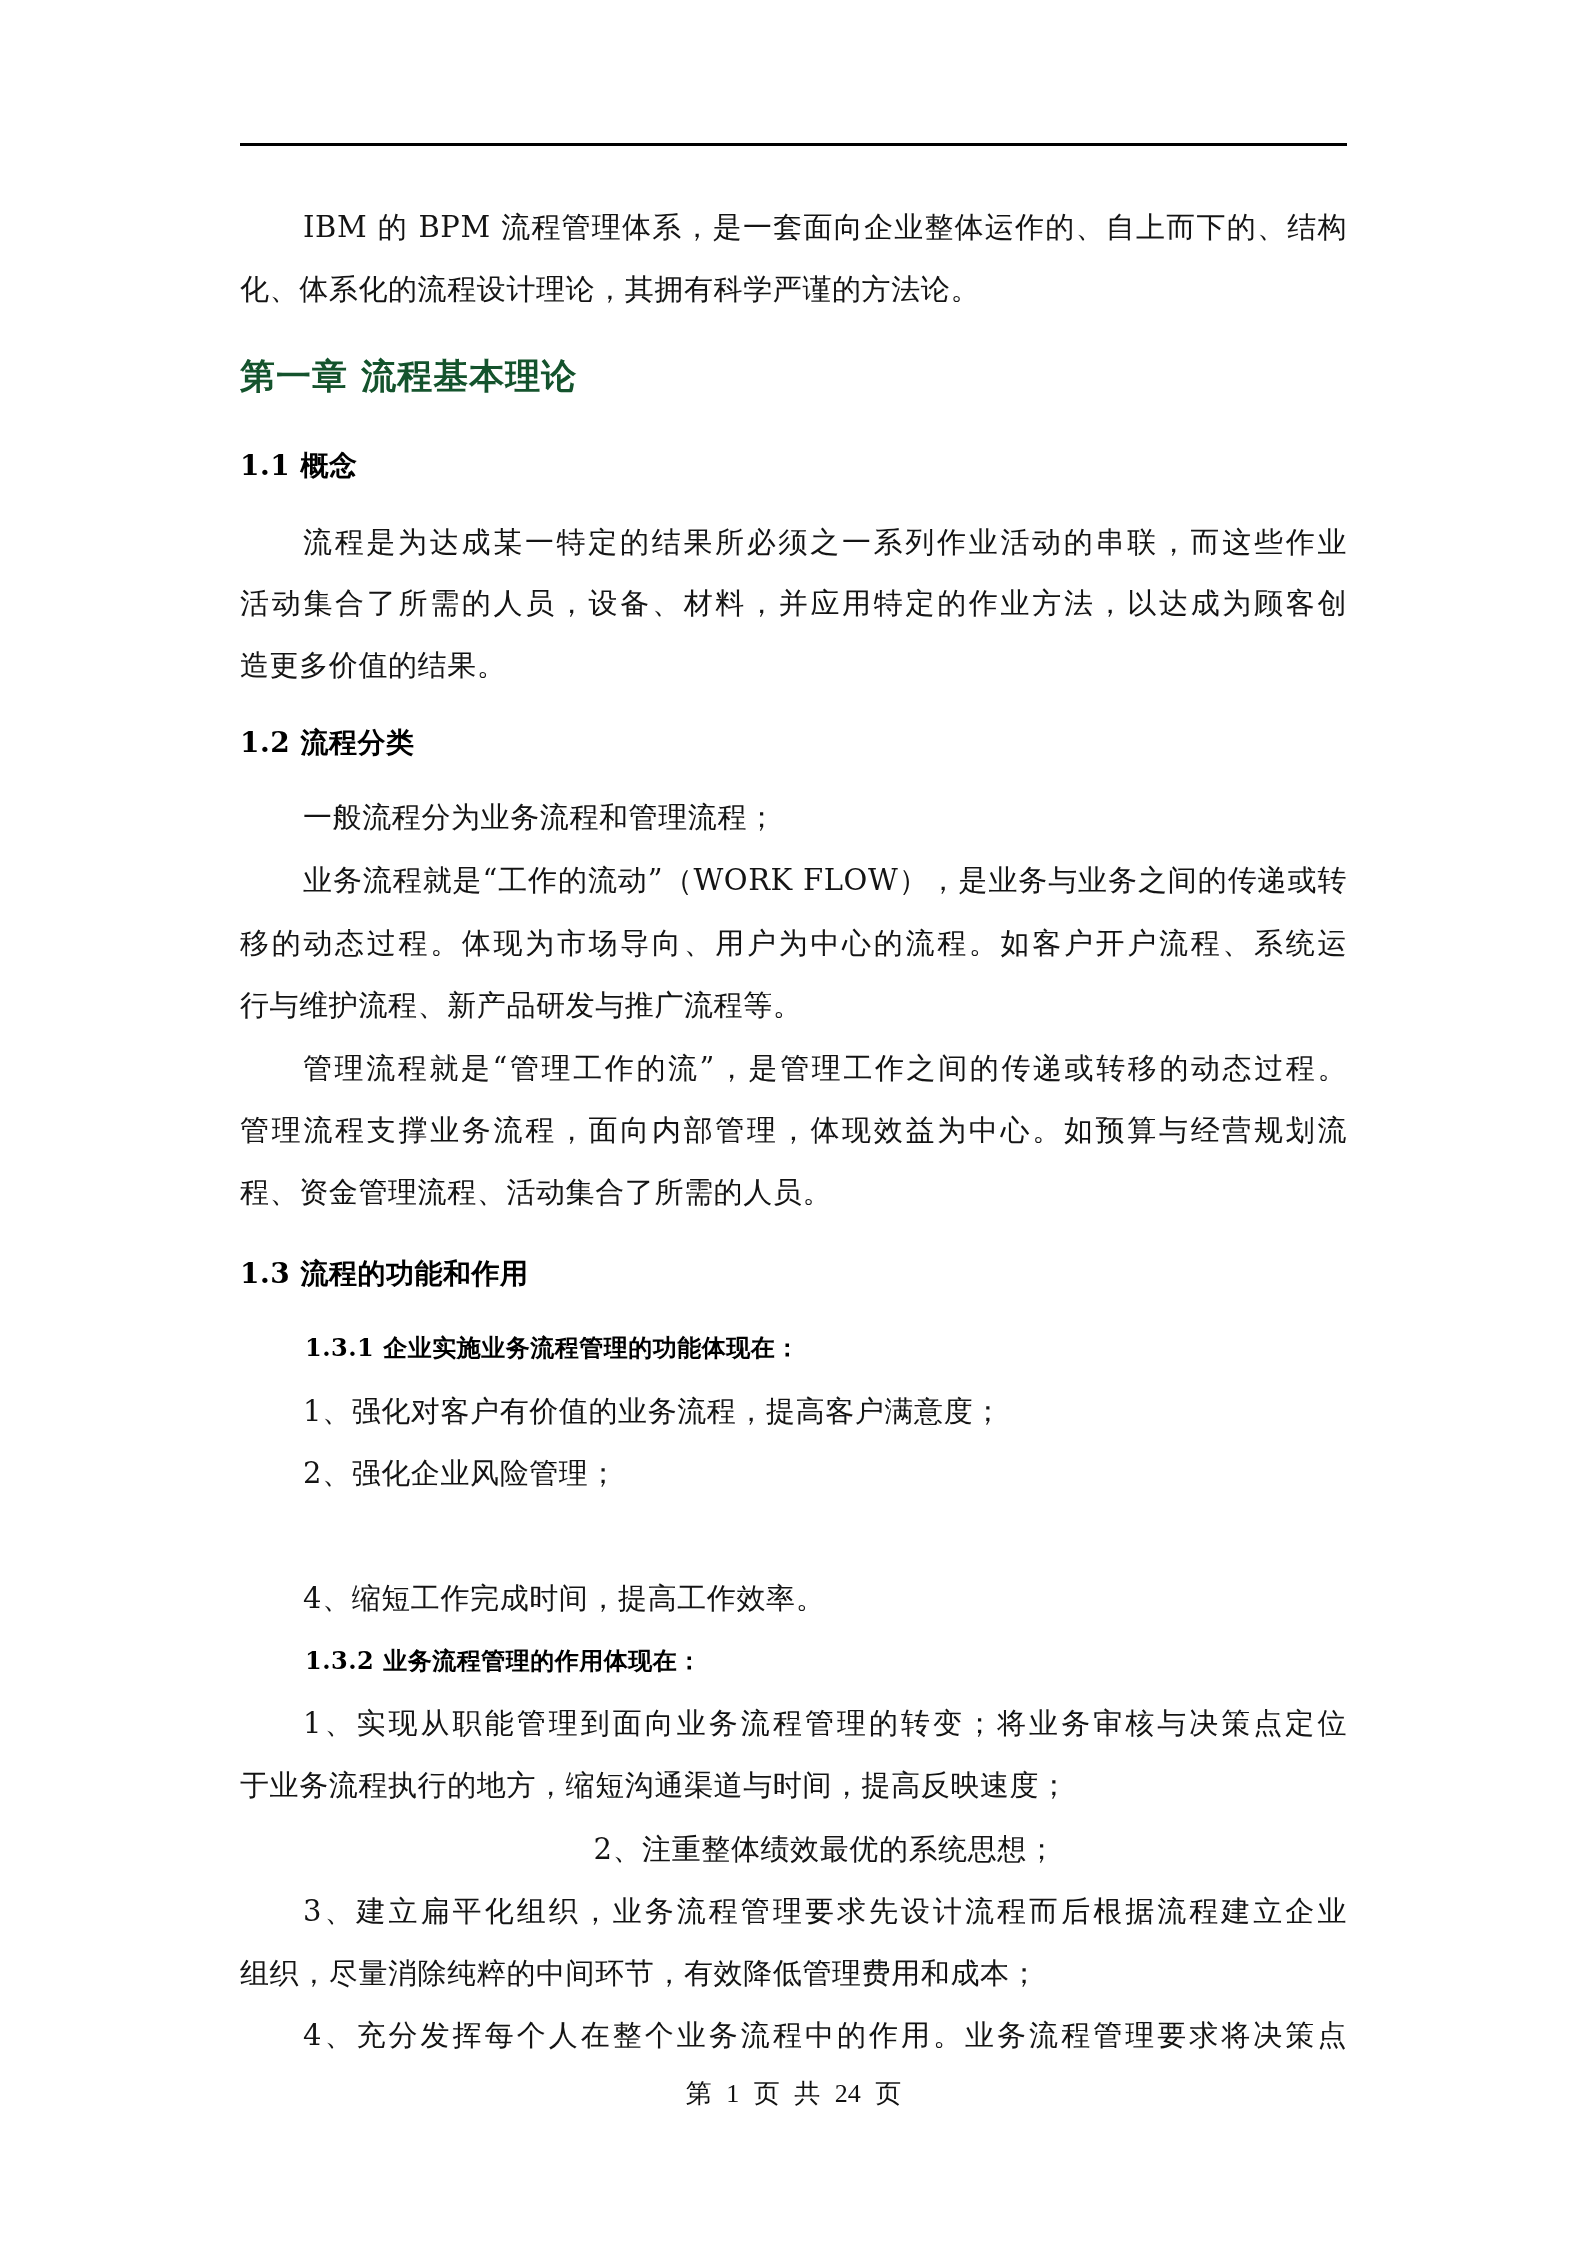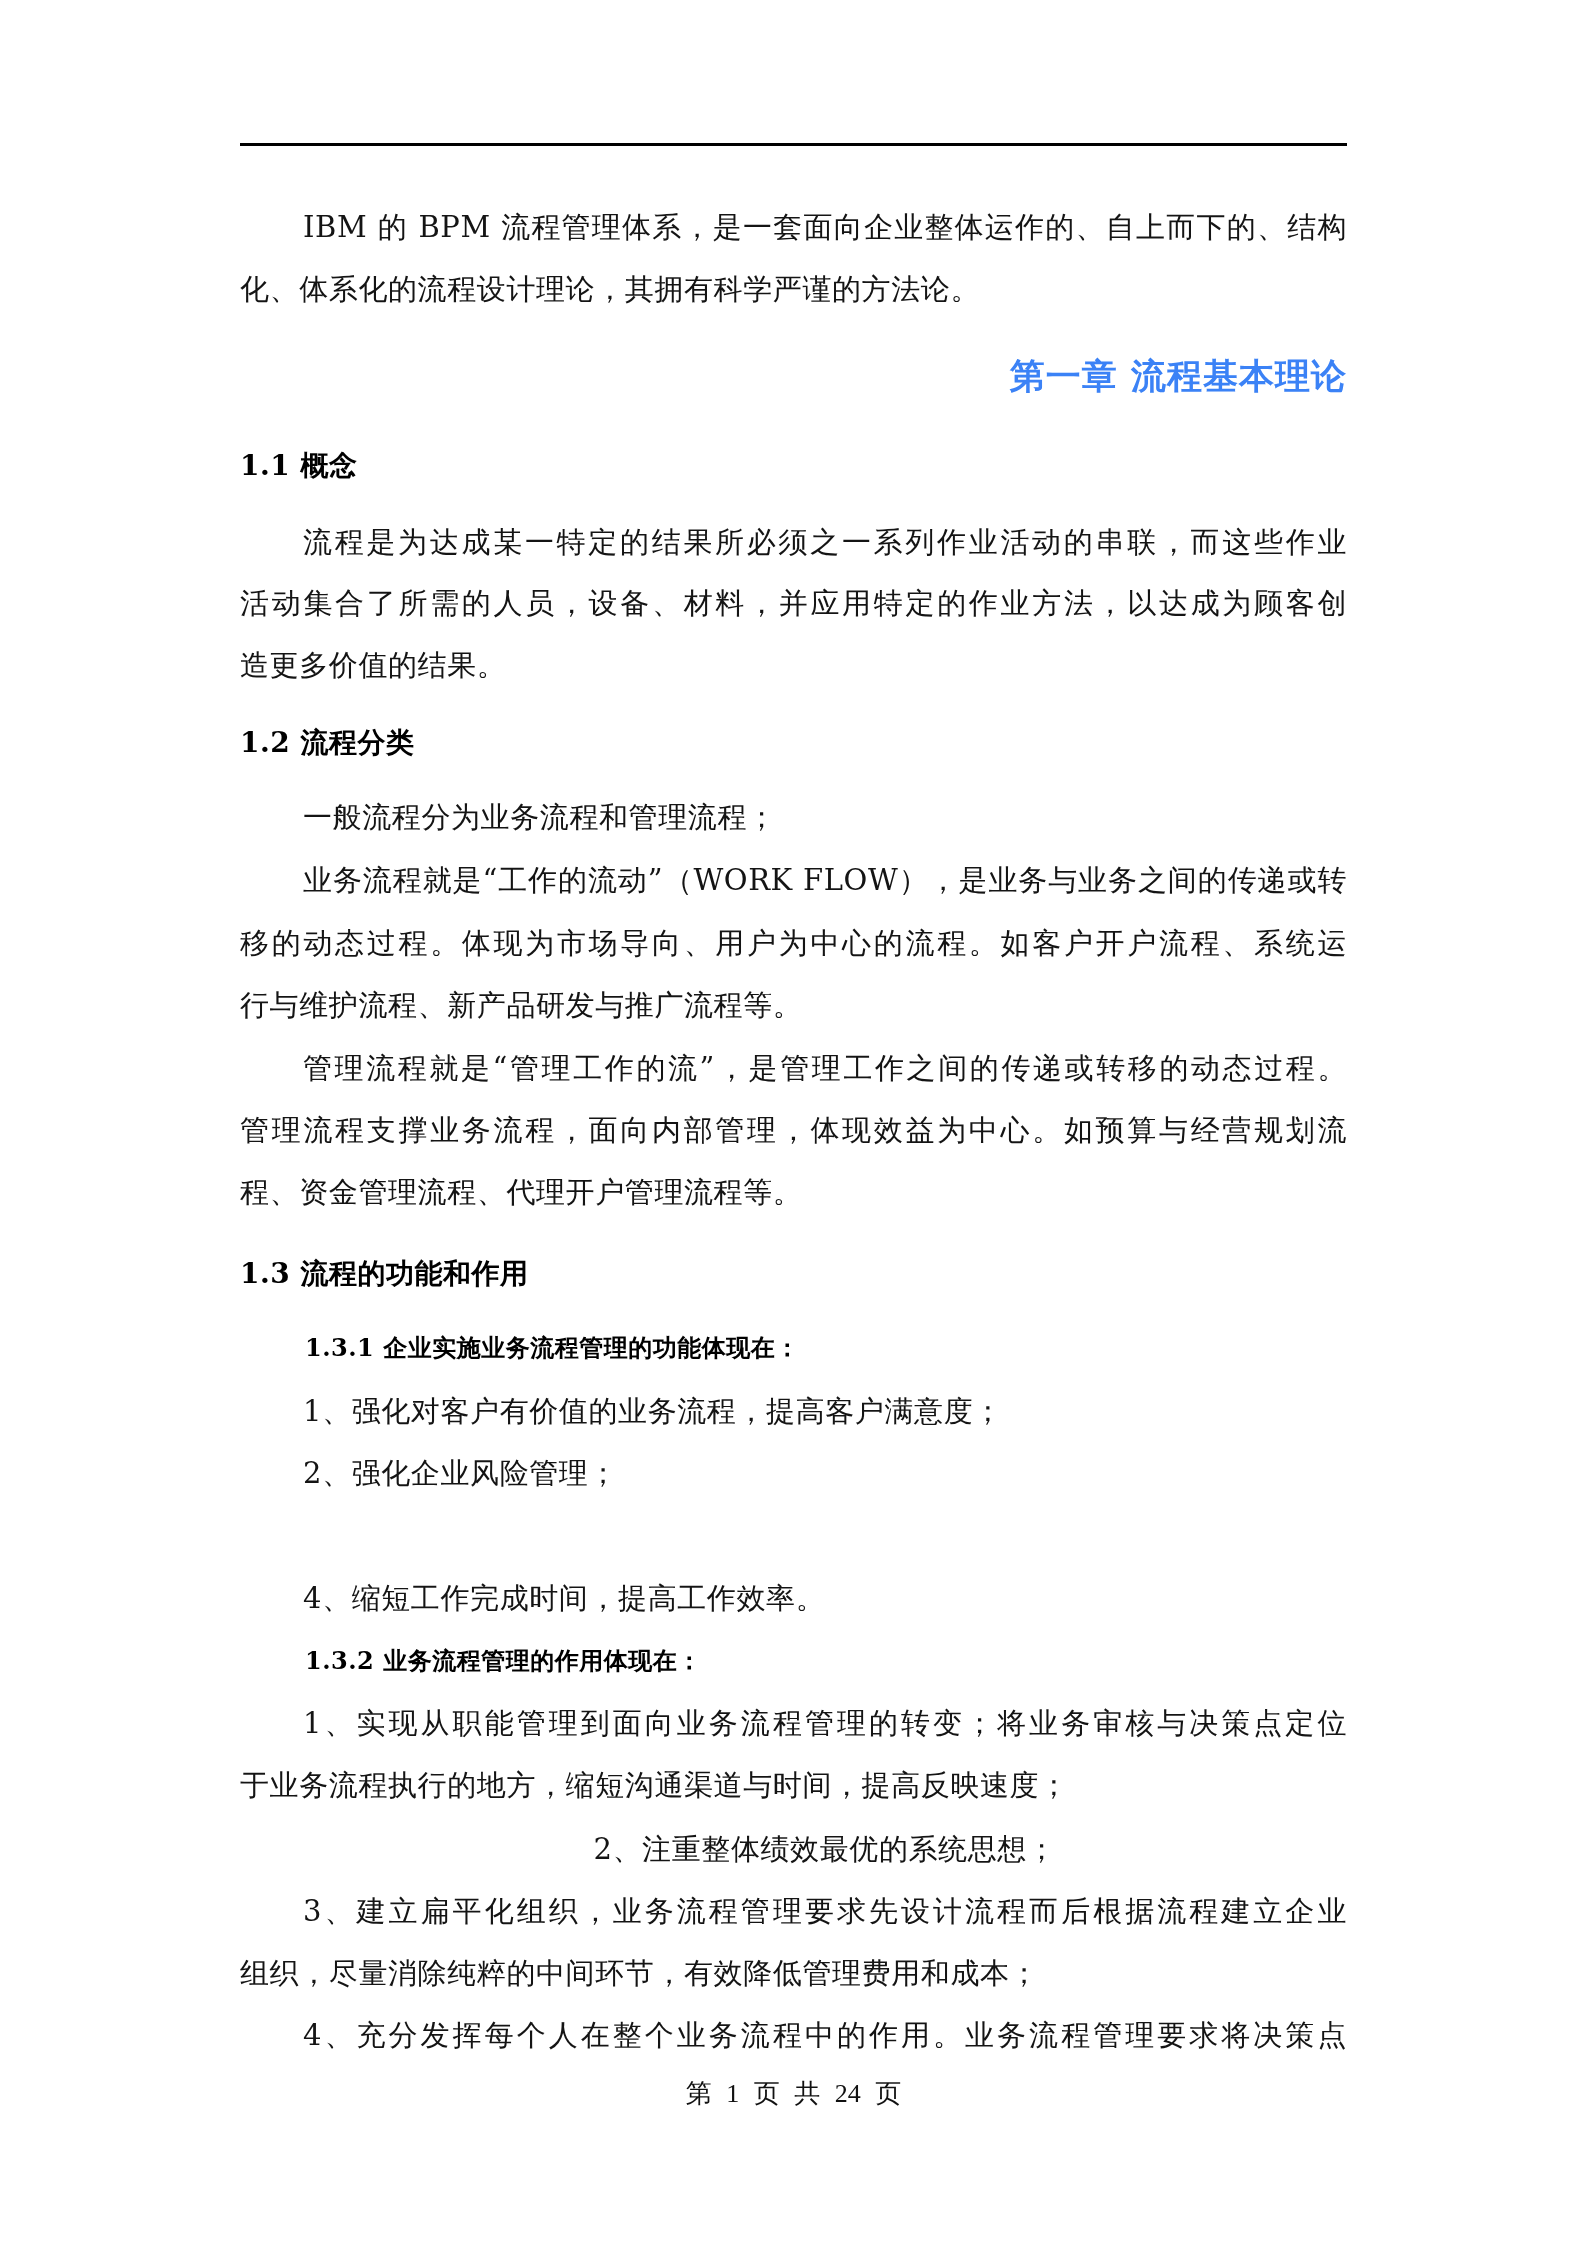--- a/index.html
+++ b/index.html
@@ -45,25 +45,25 @@
       text-align: justify;
       text-align-last: justify;
     }
     .indent { padding-left: 63px; box-sizing: border-box; }
     .chapter-title {
       position: absolute;
       left: 240px;
       width: 1107px;
       height: 50px;
       line-height: 50px;
-      text-align: right;
+      text-align: left;
       font-family: "DejaVu Sans", "Liberation Sans", sans-serif;
       font-size: 35px;
       font-weight: bold;
-      color: #3b82f6;
+      color: #14532d;
       letter-spacing: 1px;
     }
     .section-heading {
       position: absolute;
       left: 240px;
       height: 44px;
       line-height: 44px;
       font-size: 28px;
       font-weight: bold;
       white-space: nowrap;
@@ -112,21 +112,21 @@
   <div class="line justify" style="top:581px;">活动集合了所需的人员，设备、材料，并应用特定的作业方法，以达成为顾客创</div>
   <div class="line" style="top:643px;">造更多价值的结果。</div>
 
   <div class="section-heading" style="top:721px;">1.2 流程分类</div>
   <div class="line justify indent" style="top:858px;">业务流程就是“工作的流动”（WORK FLOW），是业务与业务之间的传递或转</div>
   <div class="line indent" style="top:795px;">一般流程分为业务流程和管理流程；</div>
   <div class="line justify" style="top:921px;">移的动态过程。体现为市场导向、用户为中心的流程。如客户开户流程、系统运</div>
   <div class="line" style="top:983px;">行与维护流程、新产品研发与推广流程等。</div>
   <div class="line justify indent" style="top:1046px;">管理流程就是“管理工作的流”，是管理工作之间的传递或转移的动态过程。</div>
   <div class="line justify" style="top:1108px;">管理流程支撑业务流程，面向内部管理，体现效益为中心。如预算与经营规划流</div>
-  <div class="line" style="top:1170px;">程、资金管理流程、代理开户管理流程等。</div>
+  <div class="line" style="top:1170px;">程、资金管理流程、活动集合了所需的人员。</div>
 
   <div class="section-heading" style="top:1252px;">1.3 流程的功能和作用</div>
 
   <div class="subsection-heading" style="top:1326px;">1.3.1 企业实施业务流程管理的功能体现在：</div>
   <div class="line indent" style="top:1389px;">1、强化对客户有价值的业务流程，提高客户满意度；</div>
   <div class="line indent" style="top:1451px;">2、强化企业风险管理；</div>
   <div class="line indent" style="top:1576px;">4、缩短工作完成时间，提高工作效率。</div>
 
   <div class="subsection-heading" style="top:1639px;">1.3.2 业务流程管理的作用体现在：</div>
   <div class="line justify indent" style="top:1701px;">1、实现从职能管理到面向业务流程管理的转变；将业务审核与决策点定位</div>

